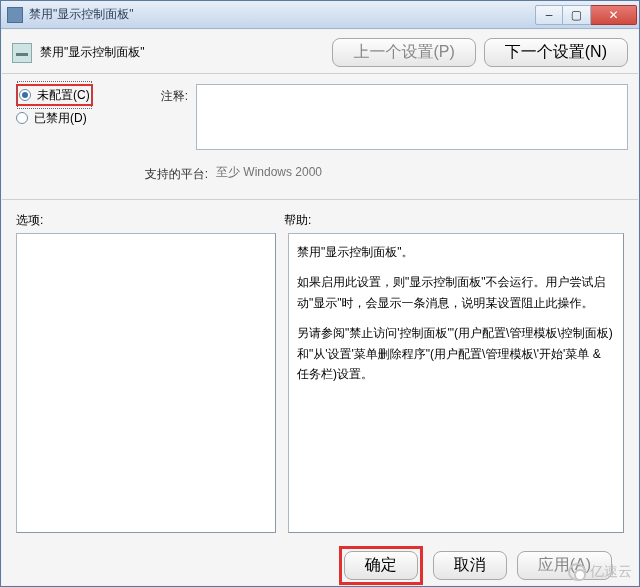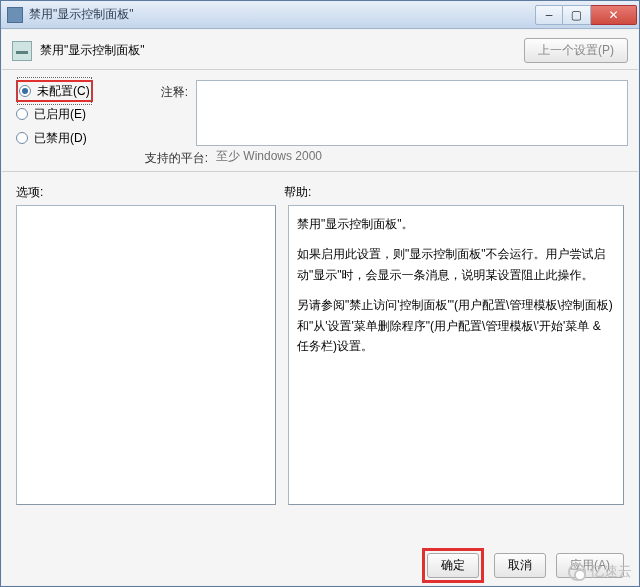--- a/index.html
+++ b/index.html
@@ -56,25 +56,25 @@
     width: 20px; height: 20px; margin-right: 8px;
     border: 1px solid #8aa; background:#cfe3e3;
     display:inline-block; position:relative;
   }
   .header-icon::after{
     content:""; position:absolute; left:3px; top:9px; width:12px; height:3px; background:#5a8080;
   }
   .header-title { font-size: 12px; color:#000; }
   .nav-buttons { margin-left:auto; display:flex; gap:8px; }
   .btn {
-    padding: 3px 13px;
+    padding: 3px 20px;
     background: linear-gradient(to bottom,#fdfdfd,#e6e6e6);
     border: 1px solid #a9a9a9;
-    border-radius: 3px;
-    font-size: 12px;
+    border-radius: 8px;
+    font-size: 16px;
     cursor: pointer;
   }
   .btn.disabled { color:#888; }
   .hr { height:1px; background:#d0d0d0; margin: 2px 0 6px 0; }
 
   .config-area {
     display:flex;
     padding: 4px 10px 2px 14px;
   }
   .radio-col { width: 110px; }
@@ -93,21 +93,21 @@
     content:""; width:6px; height:6px; border-radius:50%; background:#3b6ea5;
   }
   .highlight-box {
     border: 2px solid #e03030;
     padding: 2px 1px;
     display: inline-flex;
     align-items:center;
     height:22px;
   }
   .right-col { flex:1; margin-left: 10px; }
-  .field-row { display:flex; align-items:flex-start; margin-bottom: 0; }
+  .field-row { display:flex; align-items:flex-start; margin-bottom: 12px; }
   .field-label { width: 60px; color:#333; padding-top:4px; text-align:right; padding-right:8px;}
   .textarea {
     flex:1; height:66px;
     background:#fff; border:1px solid #aab8c6;
     font-size:12px; resize:none;
     padding:3px;
   }
   .platform-val { padding-top:2px; color:#737373; }
 
   .panels-labels {
@@ -129,21 +129,21 @@
     padding: 8px;
     font-size: 12px;
     line-height: 1.7;
     overflow:hidden;
   }
   .panel.left { width: 260px; }
   .panel.right { flex:1; }
 
   .footer {
     position:absolute;
-    left:0; right:0; bottom:0;
+    left:0; right:12px; bottom:0;
     height: 40px;
     display:flex; align-items:center; justify-content:flex-end;
     padding-right: 14px;
     gap: 10px;
   }
   .btn-ok-highlight {
     border: 3px solid #e03030;
     padding: 2px;
     display:inline-block;
     line-height:0;
@@ -180,39 +180,36 @@
     </div>
   </div>
 
   <div class="client">
 
     <div class="header-row">
       <span class="header-icon"></span>
       <span class="header-title">禁用"显示控制面板"</span>
       <div class="nav-buttons">
         <button class="btn disabled">上一个设置(P)</button>
+        <button class="btn">下一个设置(N)</button>
       </div>
     </div>
 
     <div class="hr"></div>
 
     <div class="config-area">
       <div class="radio-col">
         <div class="highlight-box">
           <div class="radio-item dotted-focus">
             <span class="radio-dot checked"></span>
             <span>未配置(C)</span>
           </div>
         </div>
         <div class="radio-item">
           <span class="radio-dot"></span>
-          <span>已启用(E)</span>
-        </div>
-        <div class="radio-item">
-          <span class="radio-dot"></span>
           <span>已禁用(D)</span>
         </div>
       </div>
 
       <div class="right-col">
         <div class="field-row">
           <div class="field-label">注释:</div>
           <textarea class="textarea" value="" style=""></textarea>
         </div>
         <div class="field-row" style="">

